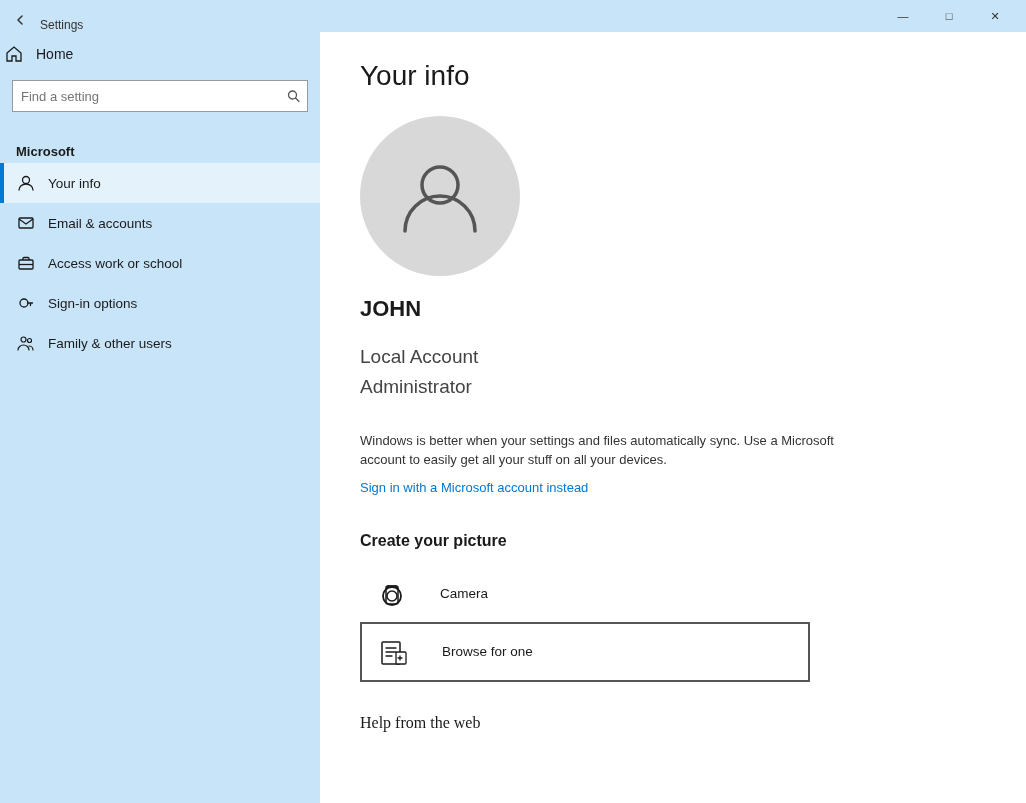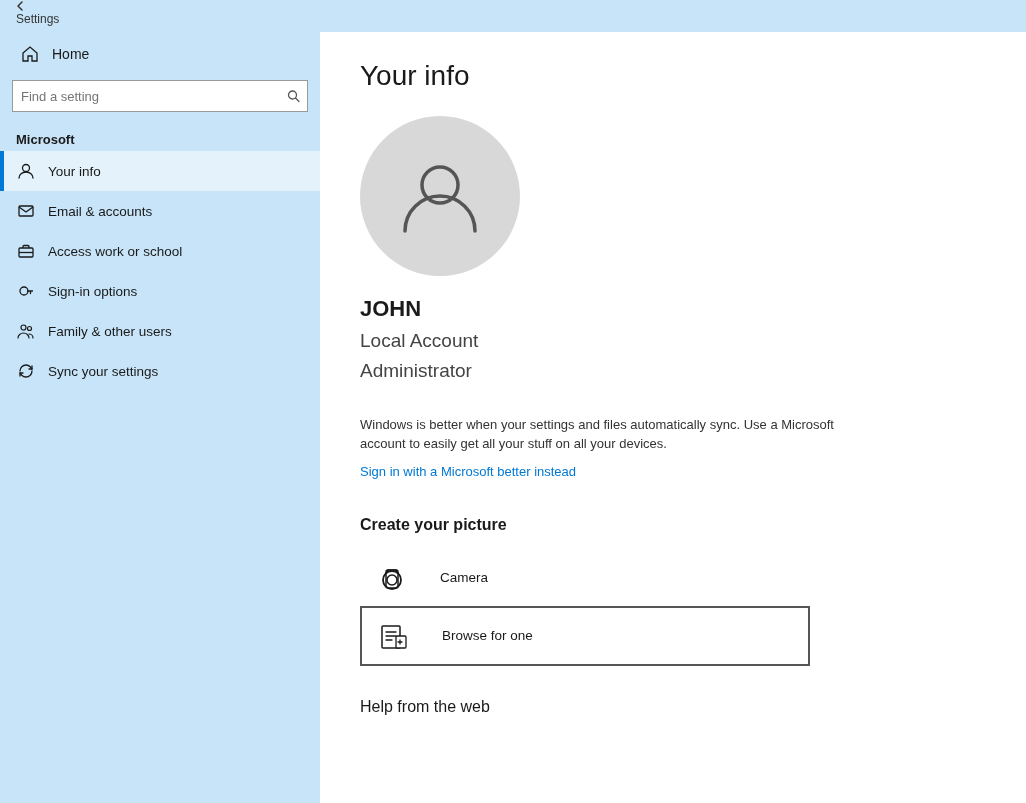--- a/index.html
+++ b/index.html
@@ -9,26 +9,25 @@
       height: 803px;
       overflow: hidden;
       background: #fff;
       display: flex;
       flex-direction: column;
     }
 
     
     .title-bar {
       display: flex;
-      align-items: flex-start;
+      align-items: flex-end;
       height: 32px;
       background: #c8e4f8;
       padding: 0 8px;
       flex-shrink: 0;
-      flex-direction: column;
     }
     .title-bar-back {
       width: 24px;
       height: 24px;
       display: flex;
       align-items: center;
       justify-content: center;
       cursor: pointer;
       color: #333;
       font-size: 14px;
@@ -69,29 +68,29 @@
       background: #c8e4f8;
       display: flex;
       flex-direction: column;
       flex-shrink: 0;
       overflow-y: auto;
     }
 
     .sidebar-home {
       display: flex;
       align-items: center;
-      padding: 12px 20px;
+      padding: 12px 4px;
       cursor: pointer;
       gap: 12px;
       font-size: 14px;
       color: #1a1a1a;
     }
 
     .sidebar-search {
-      margin: 4px 12px 12px 12px;
+      margin: 4px 12px 24px 12px;
       position: relative;
     }
     .sidebar-search input {
       width: 100%;
       height: 32px;
       border: 1px solid #999;
       background: #fff;
       padding: 0 32px 0 8px;
       font-size: 13px;
       outline: none;
@@ -167,21 +166,21 @@
       display: flex;
       align-items: center;
       justify-content: center;
       margin-bottom: 20px;
     }
 
     .user-name {
       font-size: 22px;
       font-weight: 700;
       color: #1a1a1a;
-      margin-bottom: 4px;
+      margin-bottom: 20px;
     }
     .user-account-type {
       font-size: 19px;
       color: #444;
       line-height: 1.6;
     }
 
     .sync-message {
       font-size: 13px;
       color: #333;
@@ -230,20 +229,21 @@
       justify-content: center;
       flex-shrink: 0;
     }
 
     .help-section-title {
       font-size: 16px;
       font-weight: 400;
       color: #1a1a1a;
       margin-top: 32px;
       margin-bottom: 6px;
+      font-family: Liberation Serif, serif;
     }
 
     
     .main-content::-webkit-scrollbar {
       width: 8px;
     }
     .main-content::-webkit-scrollbar-track {
       background: #f0f0f0;
     }
     .main-content::-webkit-scrollbar-thumb {
@@ -343,31 +343,20 @@
         <svg width="18" height="18" viewBox="0 0 18 18" fill="none">
           <circle cx="6.5" cy="5.5" r="2.5" stroke="#1a1a1a" stroke-width="1.2"></circle>
           <circle cx="12.5" cy="6.5" r="2" stroke="#1a1a1a" stroke-width="1.2"></circle>
           <path d="M1 16c0-2.8 2.5-5 5.5-5s5.5 2.2 5.5 5" stroke="#1a1a1a" stroke-width="1.2" stroke-linecap="round" fill="none"></path>
           <path d="M12 12c1.5 0 4 1 4 4" stroke="#1a1a1a" stroke-width="1.2" stroke-linecap="round" fill="none"></path>
         </svg>
       </div>
       <span>Family &amp; other users</span>
     </div>
 
-    <div class="sidebar-item">
-      <div class="sidebar-icon">
-        <svg width="18" height="18" viewBox="0 0 18 18" fill="none">
-          <path d="M3 9a6 6 0 016-6 5.97 5.97 0 014.24 1.76L15 7" stroke="#1a1a1a" stroke-width="1.3" stroke-linecap="round" fill="none"></path>
-          <path d="M15 9a6 6 0 01-6 6 5.97 5.97 0 01-4.24-1.76L3 11" stroke="#1a1a1a" stroke-width="1.3" stroke-linecap="round" fill="none"></path>
-          <polyline points="15,4 15,7 12,7" stroke="#1a1a1a" stroke-width="1.3" stroke-linecap="round" stroke-linejoin="round" fill="none"></polyline>
-          <polyline points="3,14 3,11 6,11" stroke="#1a1a1a" stroke-width="1.3" stroke-linecap="round" stroke-linejoin="round" fill="none"></polyline>
-        </svg>
-      </div>
-      <span>Sync your settings</span>
-    </div>
 
   </div>
 
   <div class="main-content">
 
     <h1 class="page-title">Your info</h1>
 
     
     <div class="avatar-container">
       <svg width="90" height="90" viewBox="0 0 90 90" fill="none">
@@ -378,21 +367,21 @@
 
     
     <div class="user-name">JOHN</div>
     <div class="user-account-type">Local Account</div>
     <div class="user-account-type">Administrator</div>
 
     
     <p class="sync-message">Windows is better when your settings and files automatically sync. Use a Microsoft account to easily get all your stuff on all your devices.</p>
 
     
-    <a class="ms-signin-link" href="#">Sign in with a Microsoft better instead</a>
+    <a class="ms-signin-link" href="#">Sign in with a Microsoft account instead</a>
 
     
     <div class="section-subtitle">Create your picture</div>
 
     
     <div class="picture-option">
       <div class="option-icon">
         <svg width="32" height="32" viewBox="0 0 32 32" fill="none">
           <circle cx="16" cy="18" r="9" stroke="#1a1a1a" stroke-width="1.8"></circle>
           <circle cx="16" cy="18" r="5" stroke="#1a1a1a" stroke-width="1.5"></circle>

